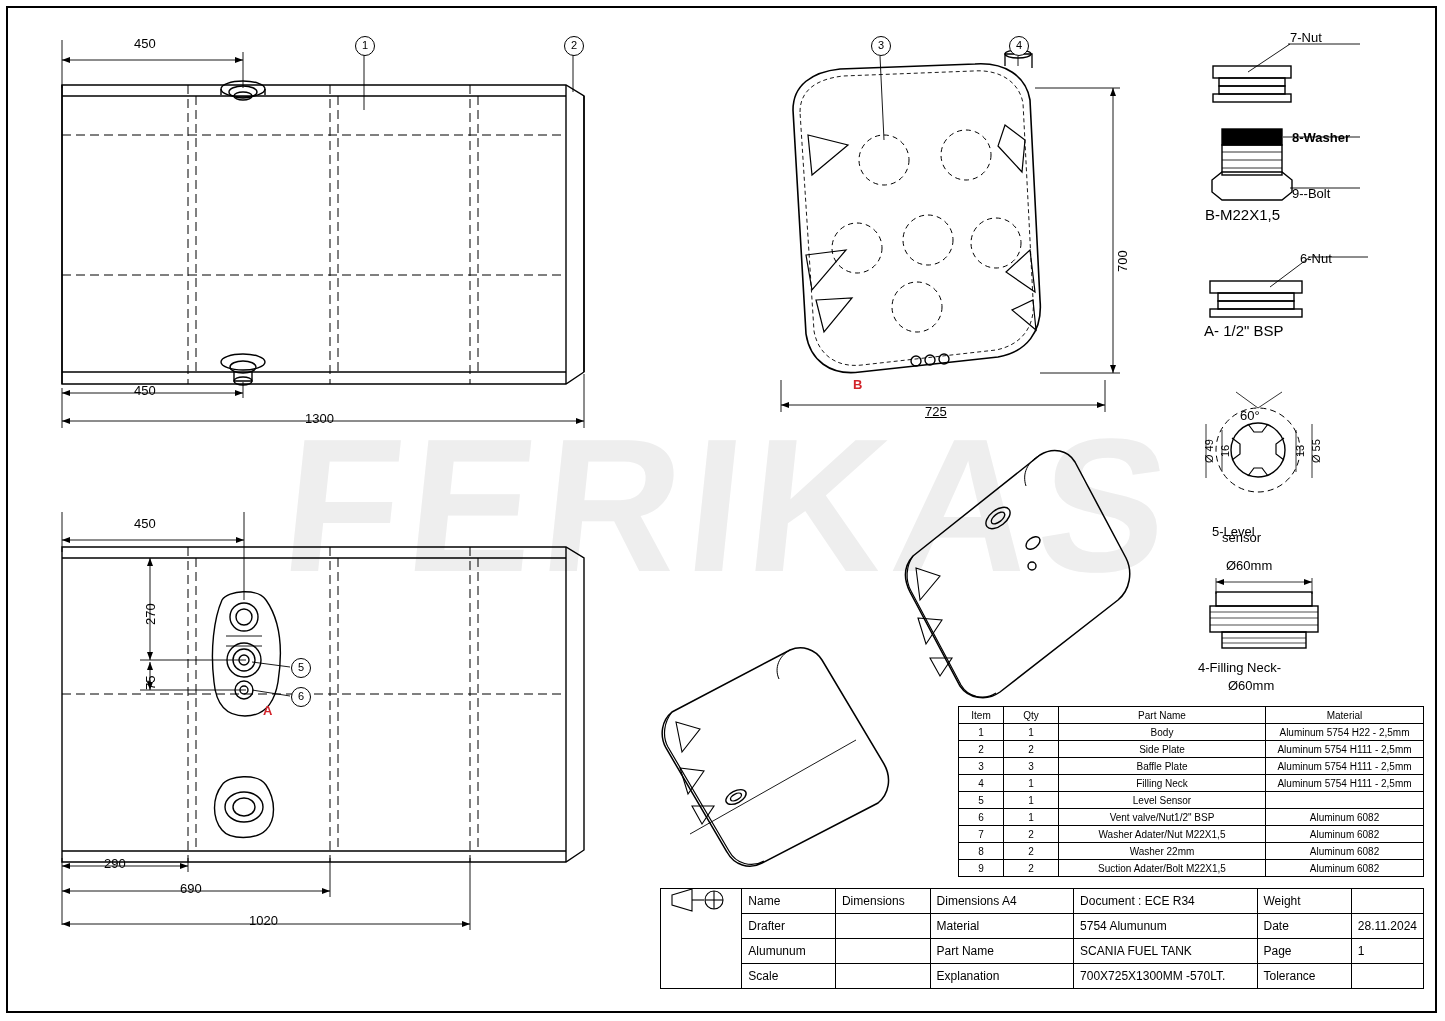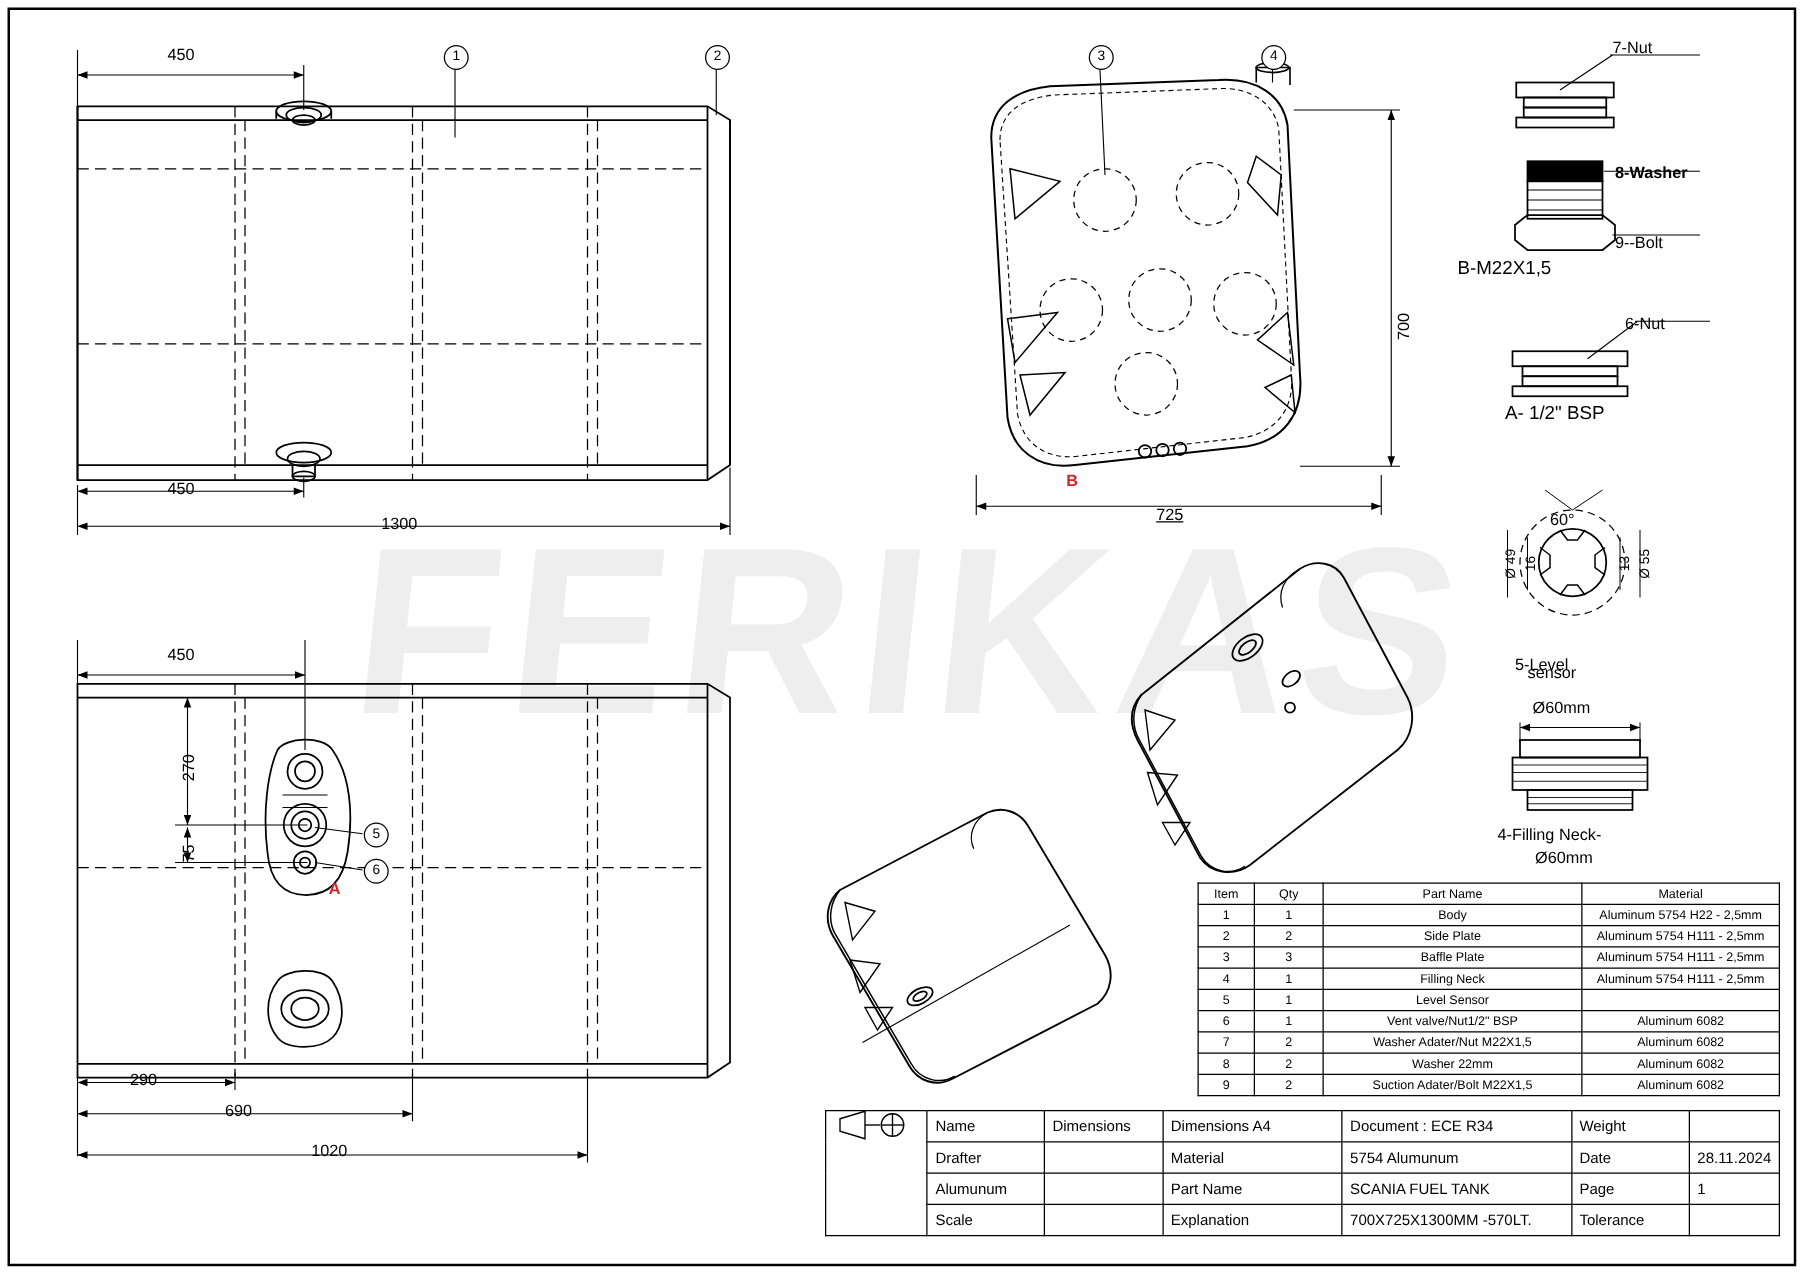--- a/index.html
+++ b/index.html
@@ -326,21 +326,21 @@
   <div class="lbl" style="left:134px;top:516px;">450</div>
   <div class="lbl vert" style="left:143px;top:625px;">270</div>
   <div class="lbl vert" style="left:143px;top:690px;">75</div>
   <div class="lbl" style="left:104px;top:856px;">290</div>
   <div class="lbl" style="left:180px;top:881px;">690</div>
   <div class="lbl" style="left:249px;top:913px;">1020</div>
 
   <div class="lbl" style="left:1290px;top:30px;">7-Nut</div>
   <div class="lbl" style="left:1292px;top:130px;font-weight:bold;">8-Washer</div>
   <div class="lbl" style="left:1292px;top:186px;">9--Bolt</div>
-  <div class="lbl" style="left:1166px;top:206px;font-size:15px;">B-M22X1,5</div>
+  <div class="lbl" style="left:1205px;top:206px;font-size:15px;">B-M22X1,5</div>
   <div class="lbl" style="left:1300px;top:251px;">6-Nut</div>
   <div class="lbl" style="left:1204px;top:322px;font-size:15px;">A- 1/2" BSP</div>
 
   <div class="lbl" style="left:1240px;top:408px;">60°</div>
   <div class="lbl sm vert" style="left:1203px;top:463px;">Ø 49</div>
   <div class="lbl sm vert" style="left:1219px;top:457px;">16</div>
   <div class="lbl sm vert" style="left:1294px;top:457px;">13</div>
   <div class="lbl sm vert" style="left:1310px;top:463px;">Ø 55</div>
   <div class="lbl" style="left:1212px;top:524px;">5-Level</div>
   <div class="lbl" style="left:1222px;top:530px;">sensor</div>

